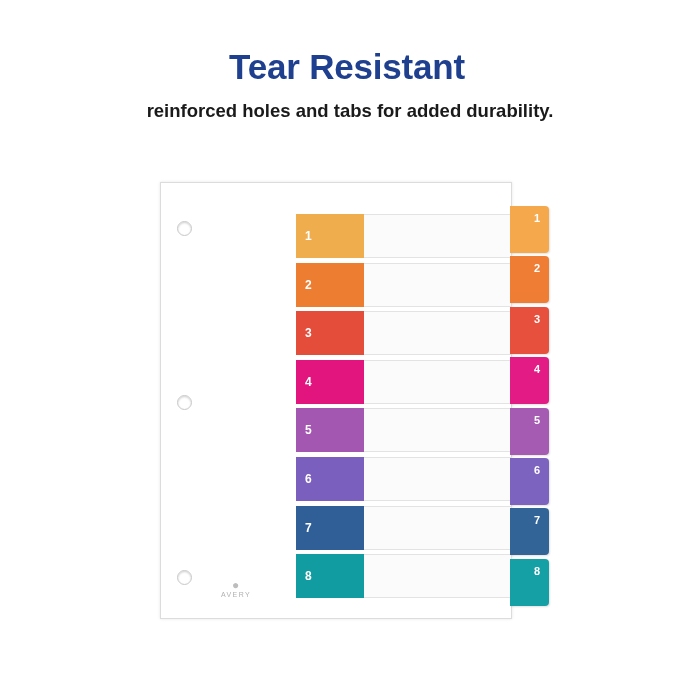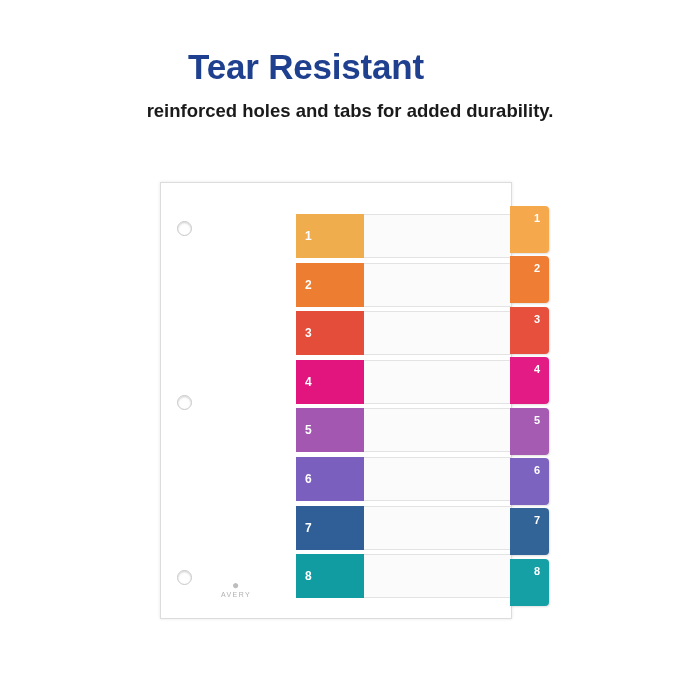--- a/index.html
+++ b/index.html
@@ -24,20 +24,21 @@
   #headline {
     position: absolute;
     top: 47px;
     left: 0;
     width: 612px;
     text-align: center;
     font-size: 35px;
     font-weight: bold;
     color: #1f3f8f;
     letter-spacing: -0.2px;
+    padding-left: 41px;
   }
   #subline {
     position: absolute;
     top: 98px;
     left: 0;
     width: 700px;
     text-align: center;
     font-size: 18.5px;
     font-weight: bold;
     color: #1a1a1a;

